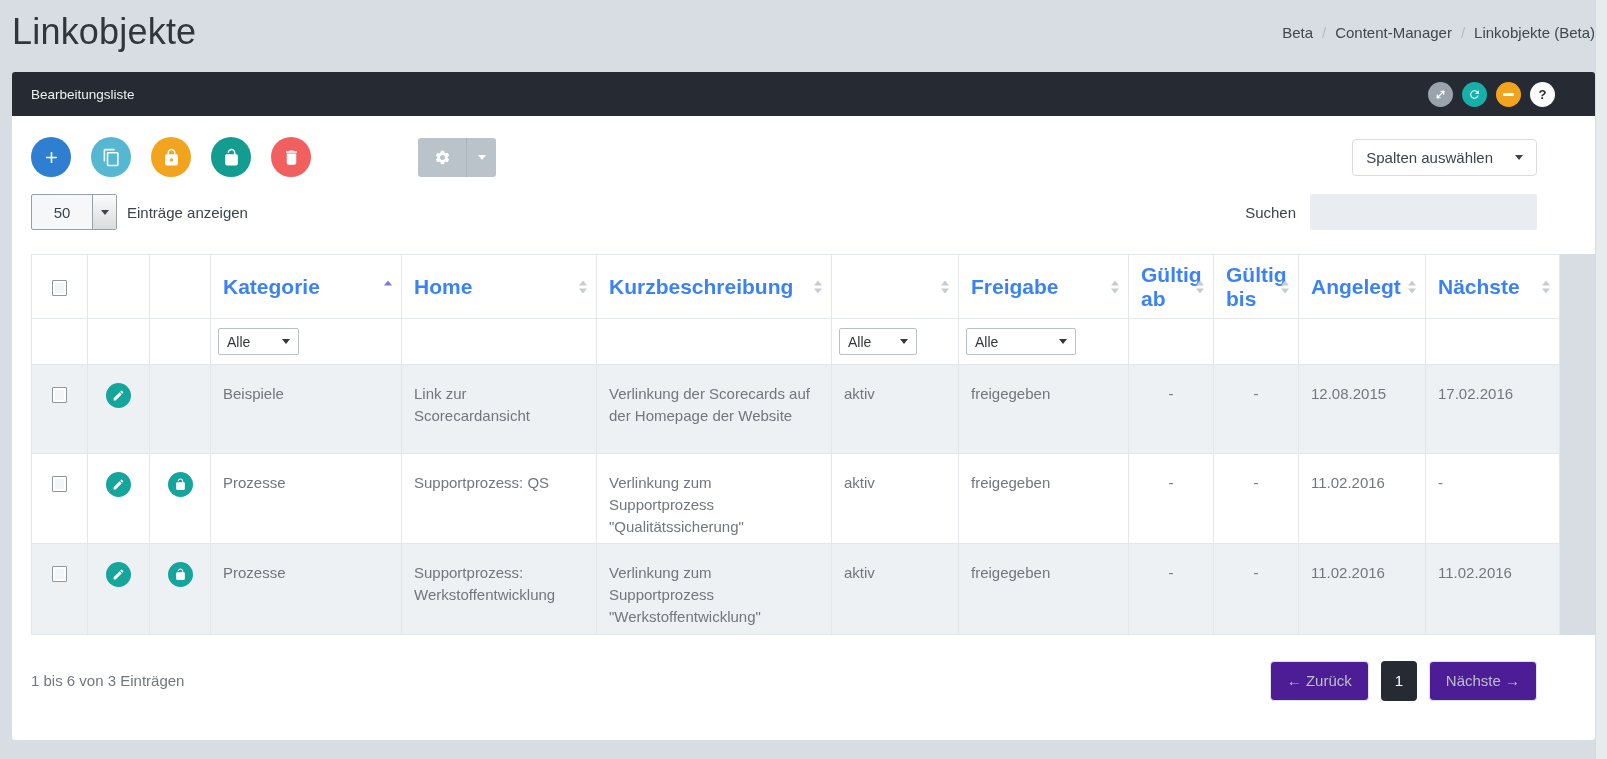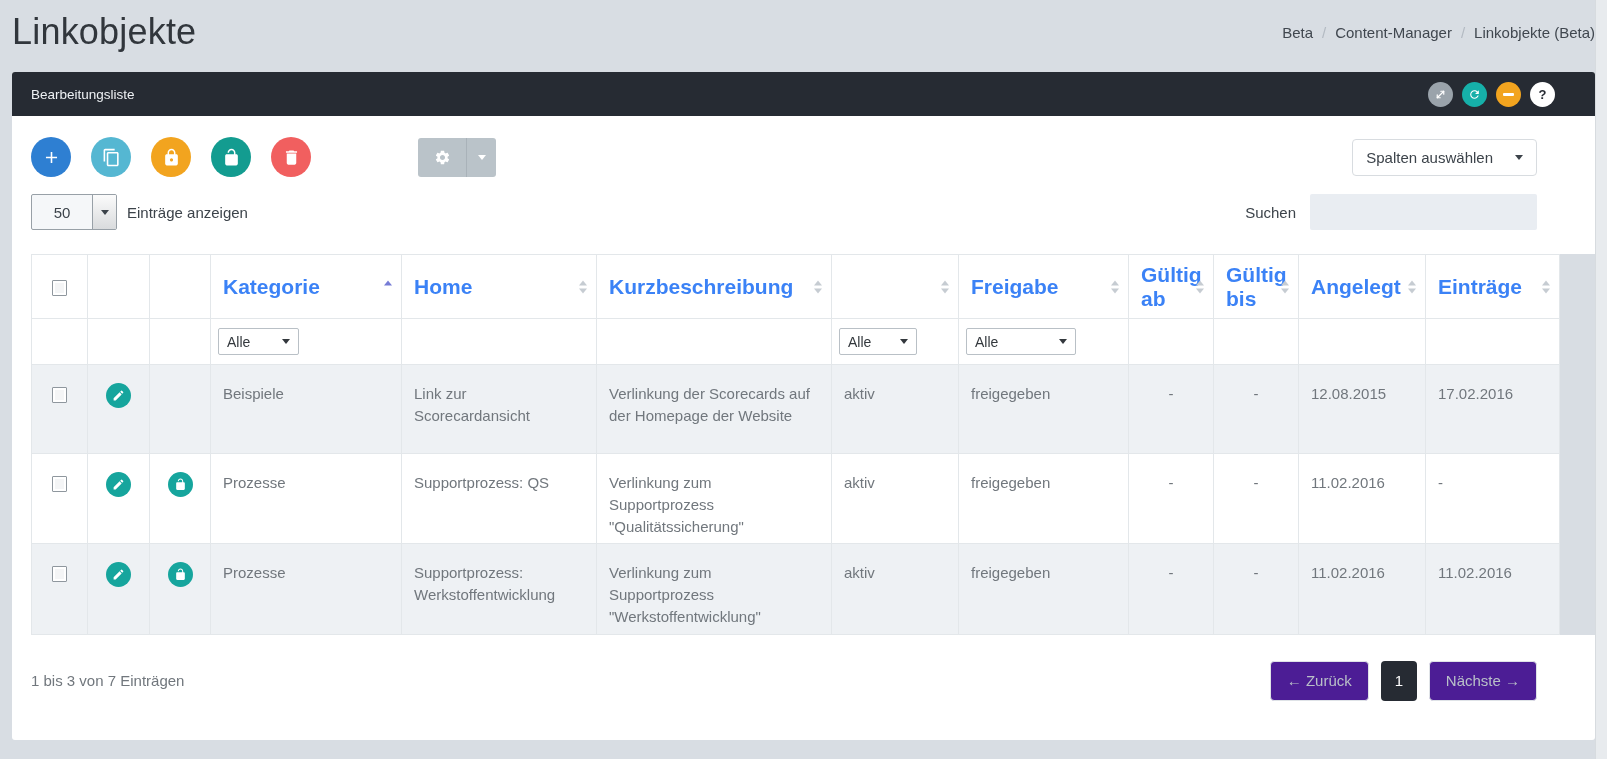--- a/index.html
+++ b/index.html
@@ -235,21 +235,21 @@
                 <i class="tri down"></i>
               </span></th>
             <th class="c9"><span>Gültig bis</span><span class="sort">
                 <i class="tri up"></i>
                 <i class="tri down"></i>
               </span></th>
             <th class="c10"><span>Angelegt</span><span class="sort">
                 <i class="tri up"></i>
                 <i class="tri down"></i>
               </span></th>
-            <th class="c11"><span>Einträge</span><span class="sort">
+            <th class="c11"><span>Nächste</span><span class="sort">
                 <i class="tri up"></i>
                 <i class="tri down"></i>
               </span></th>
           </tr>
         <tr class="filter-row">
             <td class="c0"></td>
             <td class="c1"></td>
             <td class="c2"></td>
             <td class="c3"><span class="flt" style="width:81px">
                 <span>Alle</span>
@@ -333,21 +333,21 @@
             <td class="c9 center-text">-</td>
             <td class="c10">11.02.2016</td>
             <td class="c11">11.02.2016</td>
           </tr>
         </tbody>
     </table>
     <div class="side-gap"></div>
   </div>
 
   <div class="footer-row">
-    <span class="info">1 bis 3 von 7 Einträgen</span>
+    <span class="info">1 bis 6 von 3 Einträgen</span>
     <div class="spacer"></div>
     <button class="pg-btn">← Zurück</button>
     <button class="pg-current">1</button>
     <button class="pg-btn">Nächste →</button>
   </div>
 
 </div>
 
 <div class="scroll-track"></div>
 

